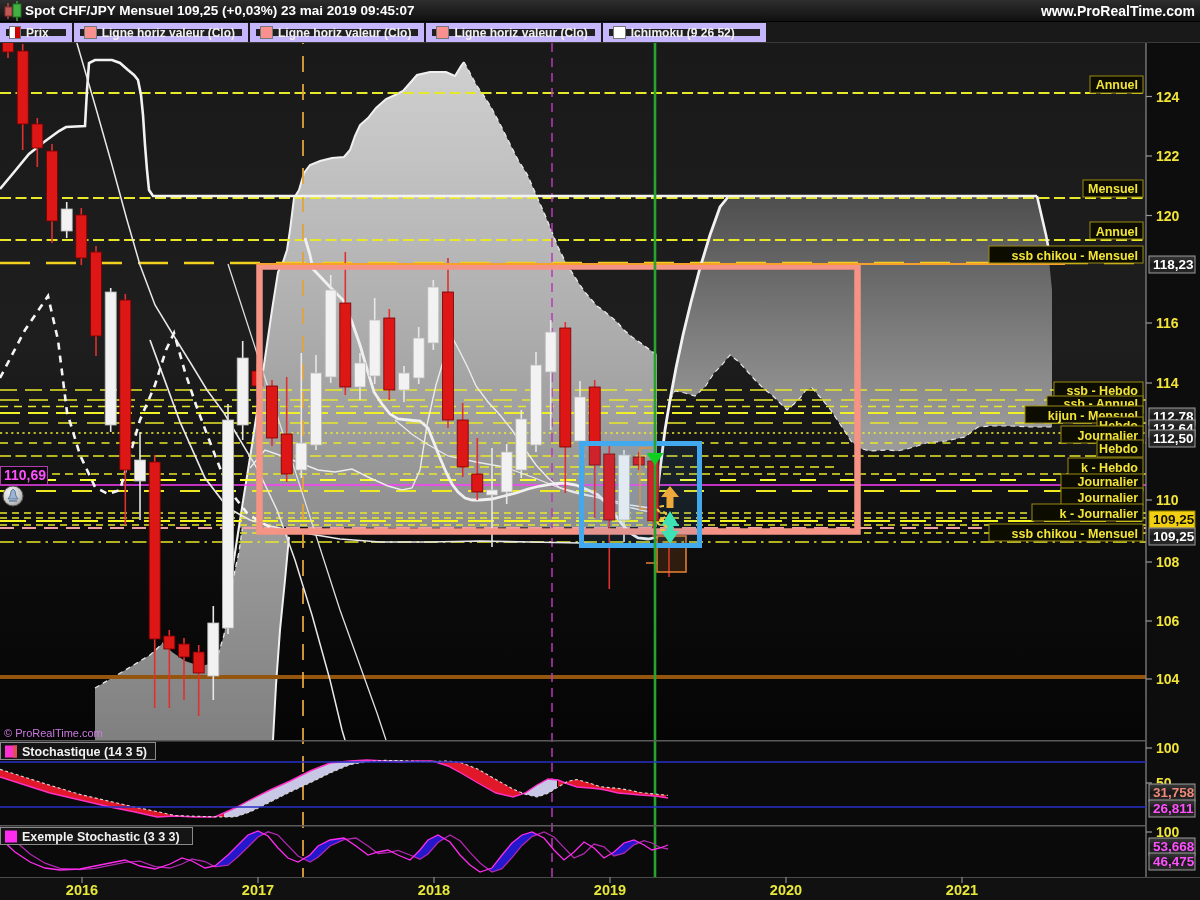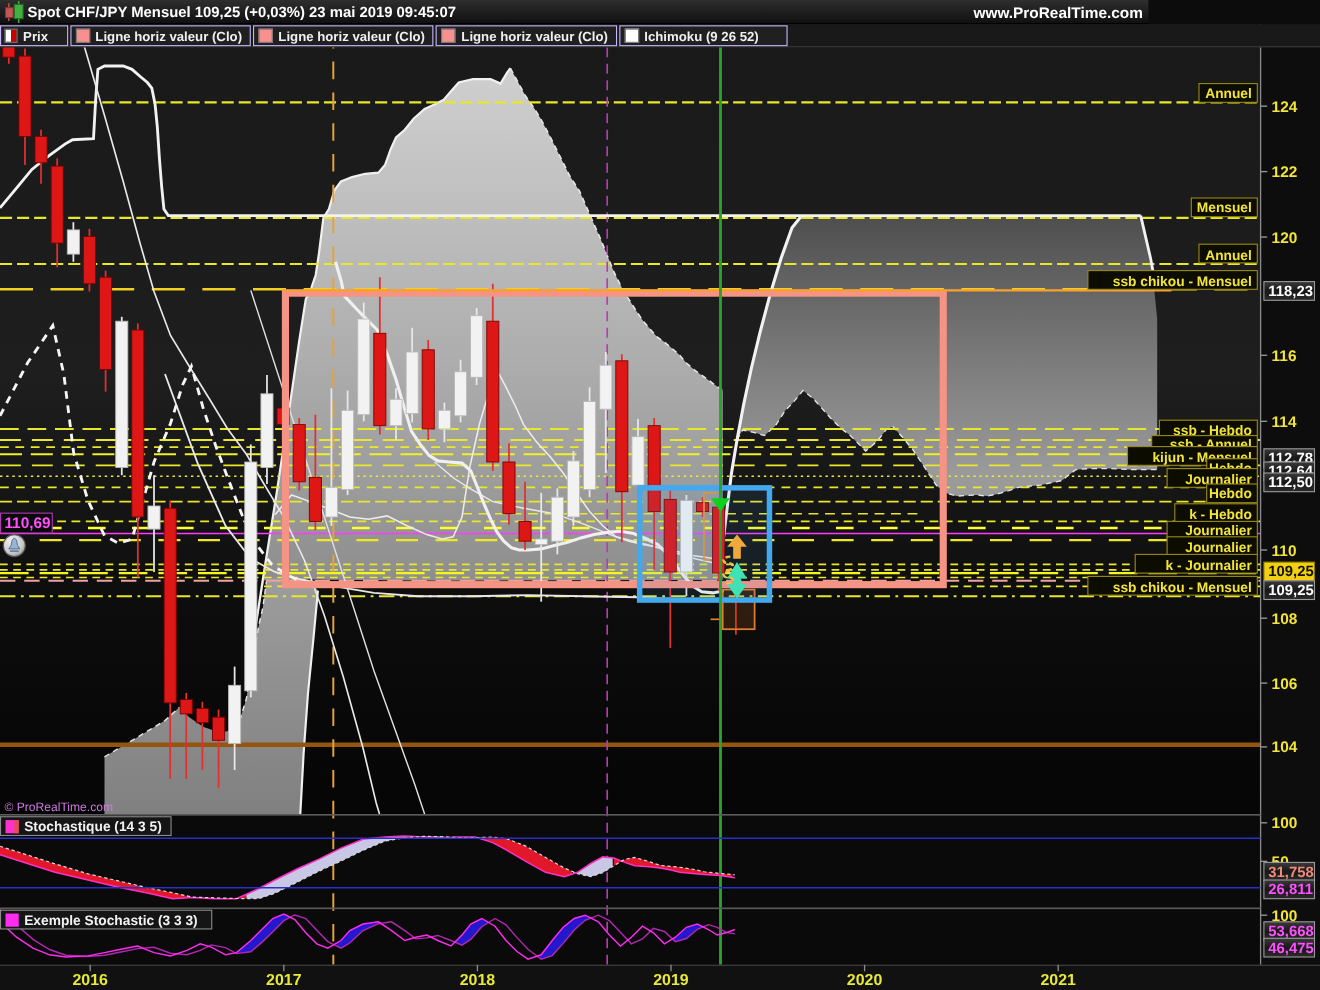--- a/index.html
+++ b/index.html
@@ -1,20 +1,20 @@
 <!DOCTYPE html>
 <html><head><meta charset="utf-8"><style>
 *{margin:0;padding:0;box-sizing:border-box}
 body{width:1200px;height:900px;background:#0c0c0c;font-family:"Liberation Sans",sans-serif;overflow:hidden}
 #wrap{position:relative;width:1200px;height:900px}
-#topbar{position:absolute;left:0;top:0;width:1044px;height:22px;background:linear-gradient(#2e2e2e,#101010);border-bottom:1px solid #000;display:flex;align-items:center}
+#topbar{position:absolute;left:0;top:0;width:1200px;height:22px;background:linear-gradient(#2e2e2e,#101010);border-bottom:1px solid #000;display:flex;align-items:center}
 #topbar .title{color:#fff;font-size:13.5px;font-weight:bold;margin-left:25px}
 #topbar .right{position:absolute;right:5px;color:#fff;font-size:14px;font-weight:bold}
 #legend{position:absolute;left:0;top:22px;width:1200px;height:21px;background:#191919;display:flex;border-bottom:1px solid #3a3a3a}
-.litem{height:19px;margin:1px 2px 0 0;display:flex;align-items:center;padding:0 7px 0 4px;border:1px solid #c4b5fd;background:#202020;color:#f0f0f0;font-size:12px;font-weight:bold;white-space:nowrap}
+.litem{height:19px;margin:1px 2px 0 0;display:flex;align-items:center;padding:0 7px 0 4px;border:6px solid #c4b5fd;background:#202020;color:#f0f0f0;font-size:12px;font-weight:bold;white-space:nowrap}
 .ic{display:inline-block;width:13px;height:13px;margin-right:5px;border:1px solid #777}
 svg{position:absolute;left:0;top:0}
 </style></head>
 <body>
 <div id="wrap">
 <svg width="1200" height="900" viewBox="0 0 1200 900">
 <defs>
 <linearGradient id="gcloud" x1="0" y1="55" x2="0" y2="540" gradientUnits="userSpaceOnUse">
  <stop offset="0" stop-color="#d0d0d0"></stop>
           <stop offset="0.55" stop-color="#aeaeae"></stop>

